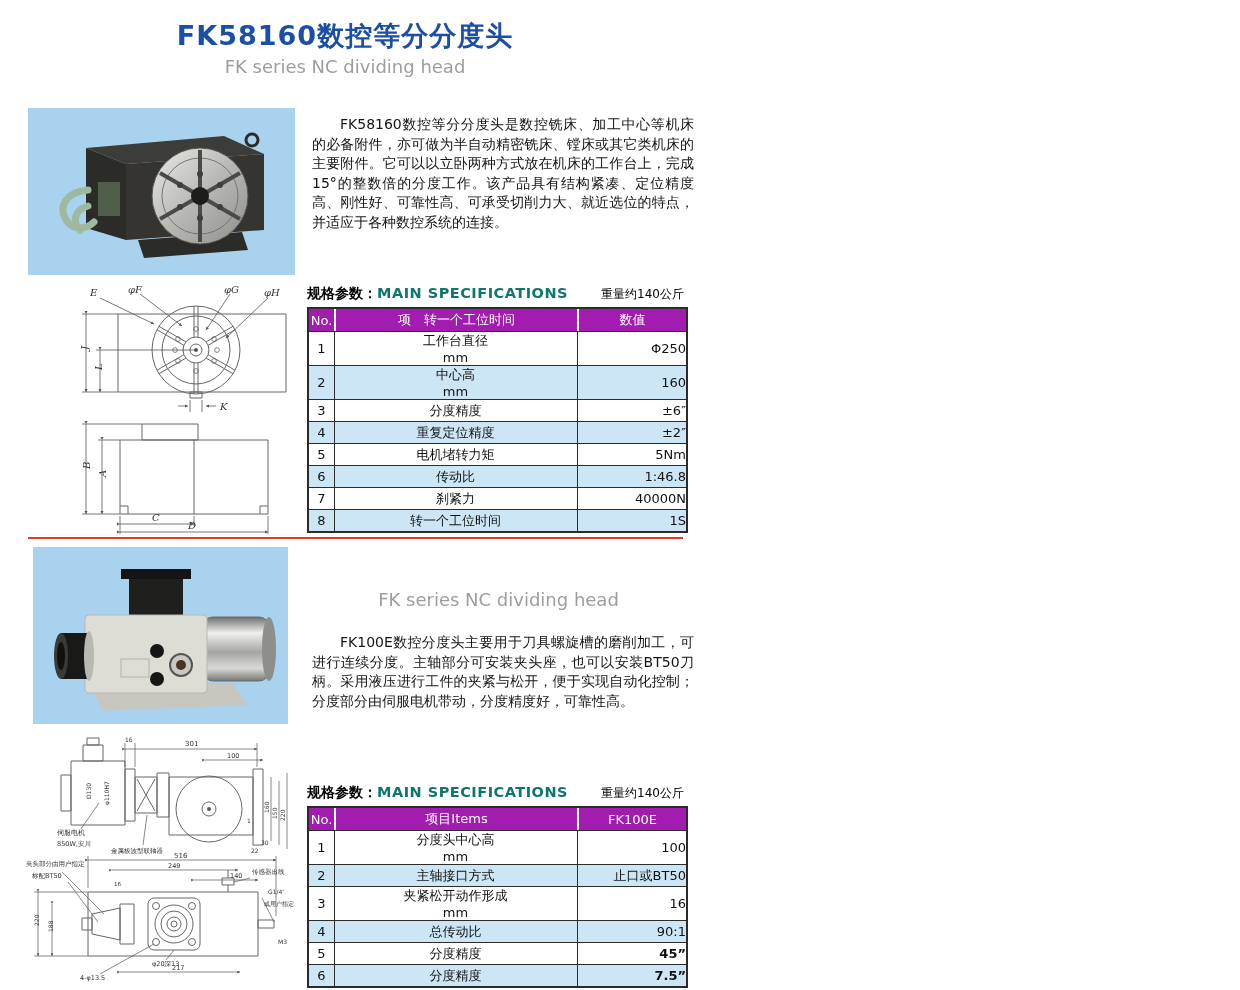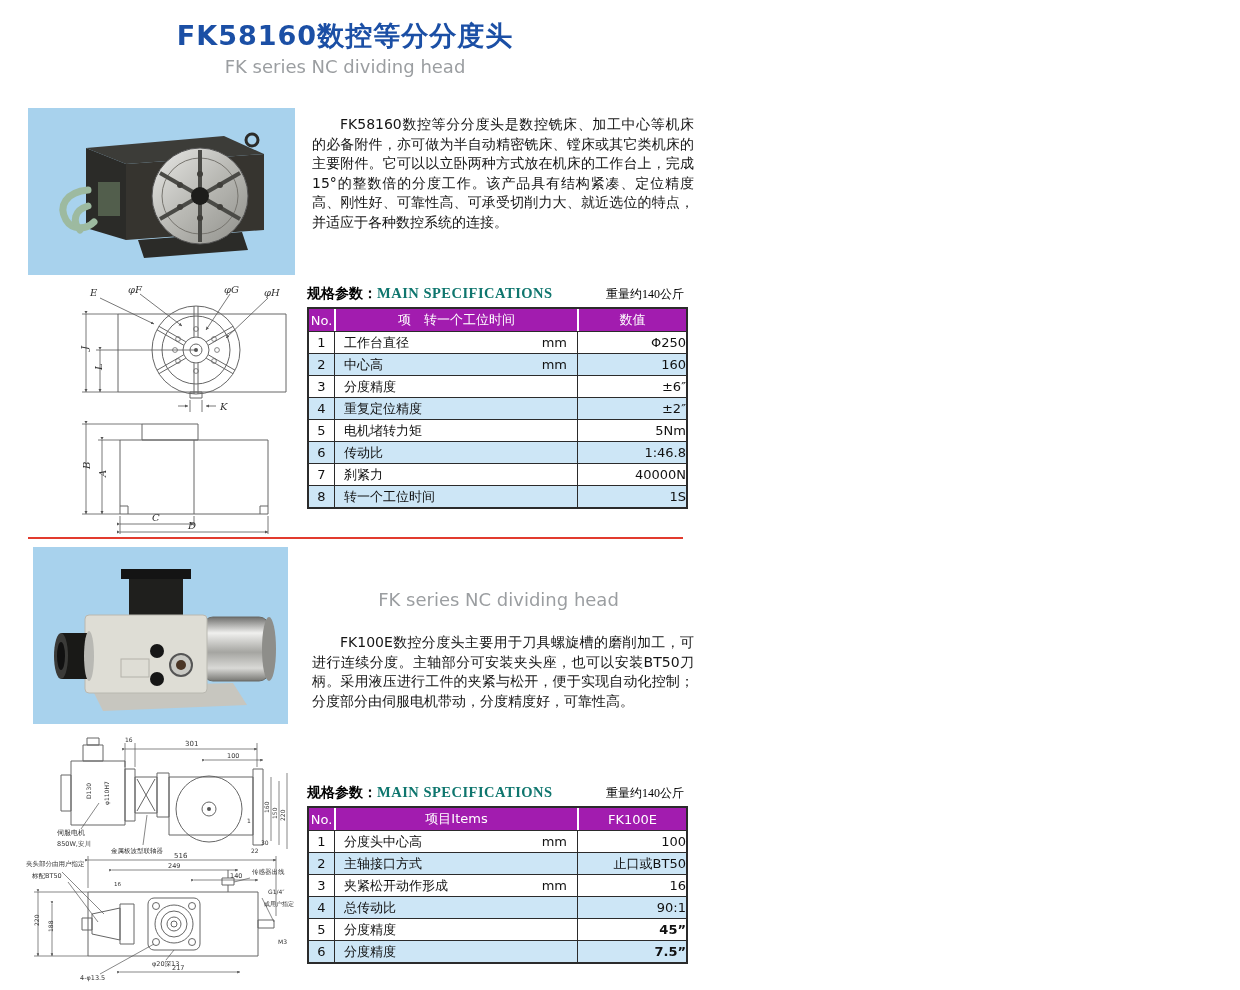--- a/index.html
+++ b/index.html
@@ -4,33 +4,33 @@
 <style>
   html,body{margin:0;padding:0;background:#fff;}
   .page{position:relative;width:1180px;height:990px;background:#ffffff;overflow:hidden;
         font-family:"DejaVu Sans","Liberation Sans",sans-serif;color:#111;}
   .sec-title{position:absolute;text-align:center;color:#1b4fa5;font-size:27px;font-weight:bold;letter-spacing:1px;}
   .sec-sub{position:absolute;text-align:center;color:#9b9ea1;font-size:18px;}
   .photo{position:absolute;background:#a8d2ed;}
   .photo svg{display:block;}
   .desc{position:absolute;width:382px;font-size:14px;line-height:19.5px;text-align:justify;
         text-indent:2em;color:#141414;margin:4px;}
-  .specline{position:absolute;left:307px;width:377px;display:flex;align-items:baseline;font-family:Liberation Serif, serif;}
+  .specline{position:absolute;left:307px;width:377px;display:flex;align-items:baseline;}
   .specline .zh{font-size:14px;font-weight:bold;color:#000;}
   .specline .en{font-size:14.5px;font-weight:bold;color:#0f766e;letter-spacing:.5px;}
   .specline .wt{margin-left:auto;font-size:12px;color:#000;}
   table.spec{position:absolute;left:307px;width:377px;border-collapse:separate;border-spacing:0;
         border:2px solid #2b2b2b;table-layout:fixed;font-size:13px;background:#fff;}
   table.spec th{background:#a21caf;color:#fff;font-weight:normal;height:22px;font-size:13px;
         border-left:2px solid #fff;padding:0;}
   table.spec th:first-child{border-left:none;}
   table.spec td{height:21px;border-top:1px solid #2b2b2b;border-left:1px solid #2b2b2b;padding:0;}
   table.spec td:first-child{border-left:none;text-align:center;}
   table.spec tr.alt td{background:#cde6f6;}
-  .item-cell{display:flex;justify-content:space-between;align-items:center;padding:0 10px 0 9px;}
+  .item-cell{display:flex;justify-content:space-between;align-items:center;padding:0 10px 0 9px;flex-direction:column;}
   .val{text-align:right;}
   .t2 tr:nth-child(5) td.val,.t2 tr:nth-child(6) td.val{font-weight:bold;}
   .divider{position:absolute;left:28px;top:537px;width:655px;height:2px;background:#e23b2e;}
   .draw{position:absolute;}
   .draw text{fill:#333;font-family:"DejaVu Serif","Liberation Serif",serif;}
   .draw .cjk{font-family:"DejaVu Sans","Liberation Sans",sans-serif;}
   .draw line,.draw rect,.draw circle,.draw polygon,.draw path,.draw polyline{vector-effect:non-scaling-stroke;}
 </style>
 </head>
 <body>

